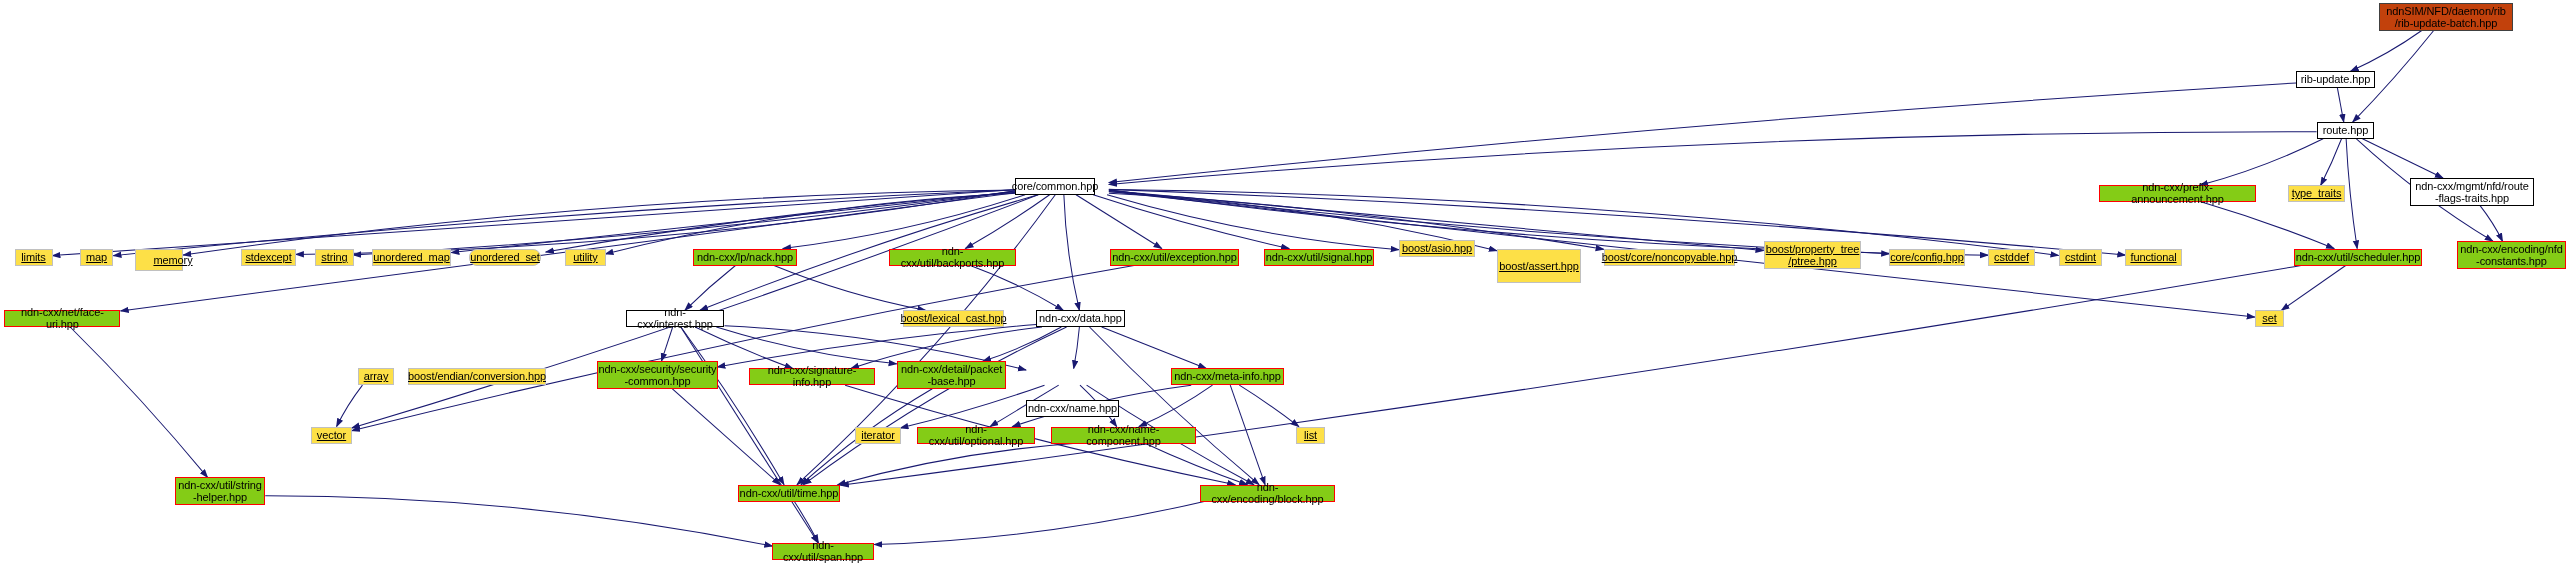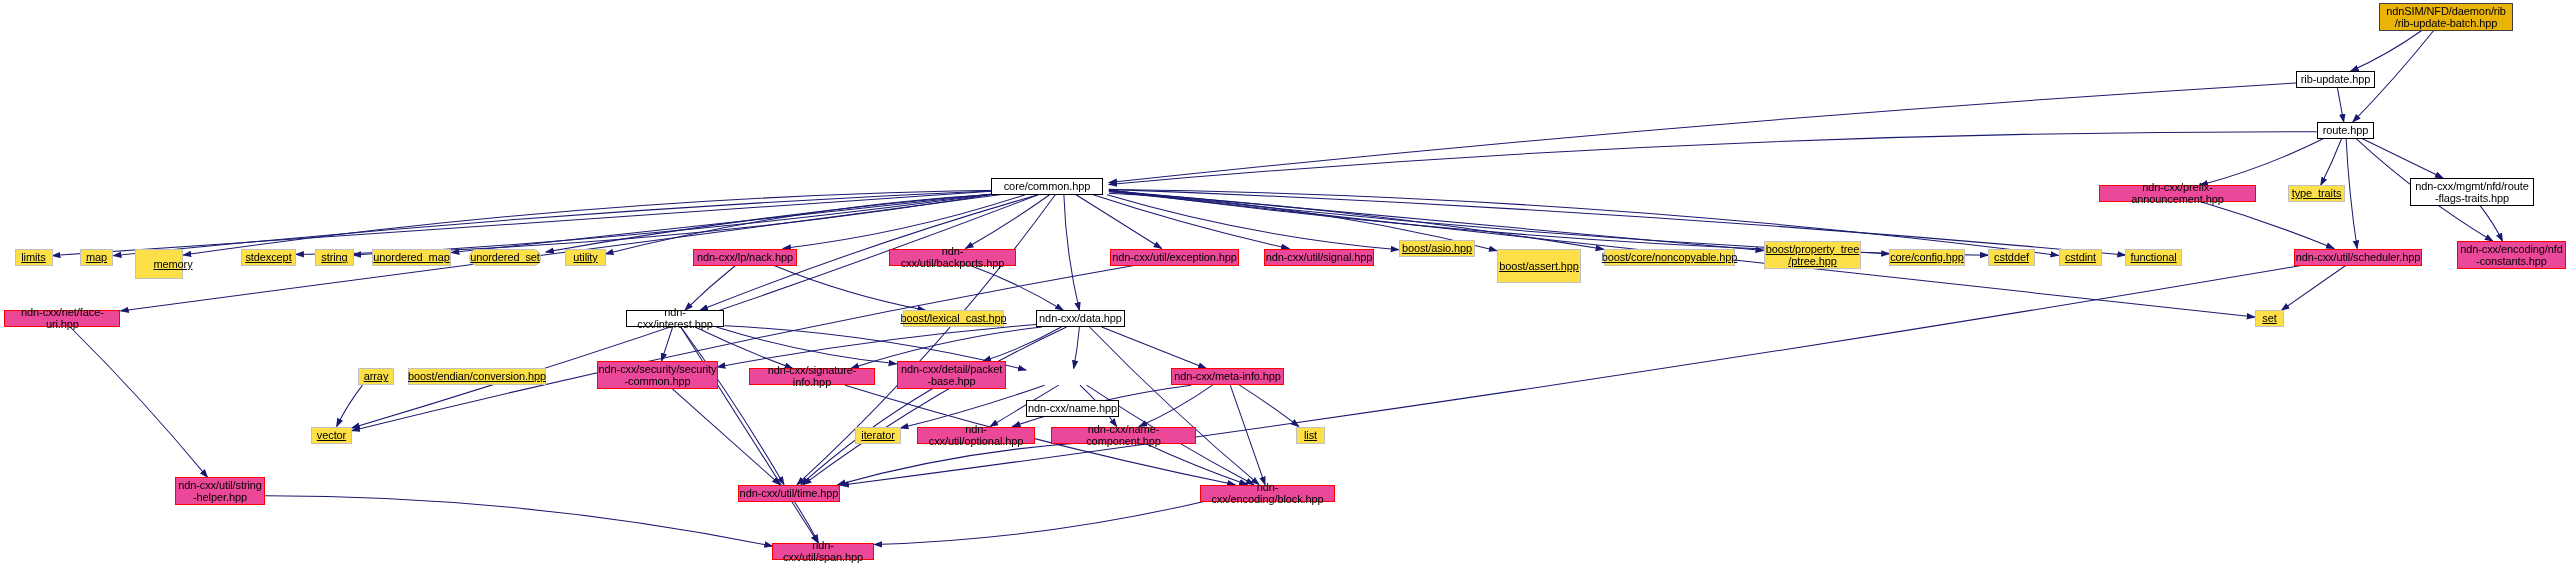--- a/index.html
+++ b/index.html
@@ -32,31 +32,31 @@
     text-align: center;
     background: #ffffff;
     color: #000000;
     white-space: pre-line;
     line-height: 1.12;
     letter-spacing: -0.1px;
     z-index: 5;
   }
   
   .n-root {
-    background: #eab308;
+    background: #c2410c;
     border: 0.7px solid #404040;
     font-size: 11px;
   }
   .n-local {
     background: #ffffff;
     border: 0.7px solid #000000;
     font-size: 11px;
   }
   .n-ext {
-    background: #ec4899;
+    background: #84cc16;
     border: 0.7px solid #ff0000;
     font-size: 11px;
   }
   .n-sys {
     background: #fde047;
     border: 0.7px solid #c0c0c0;
     font-size: 11px;
     text-decoration: underline;
   }
 </style>
@@ -146,28 +146,28 @@
         <path d="M3228.494117647059,365 Q3184,396 3139.505882352941,427" fill="none" stroke="#191970" stroke-width="1.4" marker-end="url(#arrowhead)"></path>
         <path d="M1562.504081632653,365 Q1019.328965136463,460.2050753450498 484,592.5913006029285" fill="none" stroke="#191970" stroke-width="1.4" marker-end="url(#arrowhead)"></path>
         <path d="M498.8125,530 Q478.15,556.71875 463.1875,587" fill="none" stroke="#191970" stroke-width="1.4" marker-end="url(#arrowhead)"></path>
       </g>
   </svg>
   <div id="nodes-layer">
       <div class="node n-root" style="left: 2379px; top: 2.9px; width: 134px; height: 28px;">ndnSIM/NFD/daemon/rib
 /rib-update-batch.hpp</div>
       <div class="node n-local" style="left: 2296px; top: 71px; width: 79px; height: 16.7px;">rib-update.hpp</div>
       <div class="node n-local" style="left: 2317px; top: 122px; width: 57px; height: 16.7px;">route.hpp</div>
-      <div class="node n-local" style="left: 991px; top: 178px; width: 112px; height: 16.7px;">core/common.hpp</div>
+      <div class="node n-local" style="left: 1015px; top: 178px; width: 80px; height: 16.7px;">core/common.hpp</div>
       <div class="node n-ext" style="left: 2099px; top: 185px; width: 157px; height: 16.7px;">ndn-cxx/prefix-announcement.hpp</div>
       <div class="node n-sys" style="left: 2288px; top: 185px; width: 57px; height: 16.7px;">type_traits</div>
       <div class="node n-local" style="left: 2410px; top: 178px; width: 124px; height: 28px;">ndn-cxx/mgmt/nfd/route
 -flags-traits.hpp</div>
       <div class="node n-sys" style="left: 14.5px; top: 249px; width: 38px; height: 16.7px;">limits</div>
       <div class="node n-sys" style="left: 80px; top: 249px; width: 33px; height: 16.7px;">map</div>
-      <div class="node n-sys" style="left: 135px; top: 249px; width: 48px; height: 30px; padding-left: 28px;">memory</div>
+      <div class="node n-sys" style="left: 135px; top: 249px; width: 48px; height: 22px; padding-left: 28px;">memory</div>
       <div class="node n-sys" style="left: 241px; top: 249px; width: 55px; height: 16.7px;">stdexcept</div>
       <div class="node n-sys" style="left: 315px; top: 249px; width: 39px; height: 16.7px;">string</div>
       <div class="node n-sys" style="left: 372px; top: 249px; width: 79px; height: 16.7px;">unordered_map</div>
       <div class="node n-sys" style="left: 469px; top: 249px; width: 72px; height: 16.7px; border-radius: 8px;">unordered_set</div>
       <div class="node n-sys" style="left: 565px; top: 249px; width: 41px; height: 16.7px;">utility</div>
       <div class="node n-ext" style="left: 693px; top: 249px; width: 104px; height: 16.7px;">ndn-cxx/lp/nack.hpp</div>
       <div class="node n-ext" style="left: 889px; top: 249px; width: 127px; height: 16.7px;">ndn-cxx/util/backports.hpp</div>
       <div class="node n-ext" style="left: 1110px; top: 249px; width: 129px; height: 16.7px;">ndn-cxx/util/exception.hpp</div>
       <div class="node n-ext" style="left: 1264px; top: 249px; width: 110px; height: 16.7px;">ndn-cxx/util/signal.hpp</div>
       <div class="node n-sys" style="left: 1399px; top: 240px; width: 76px; height: 16.7px;">boost/asio.hpp</div>

